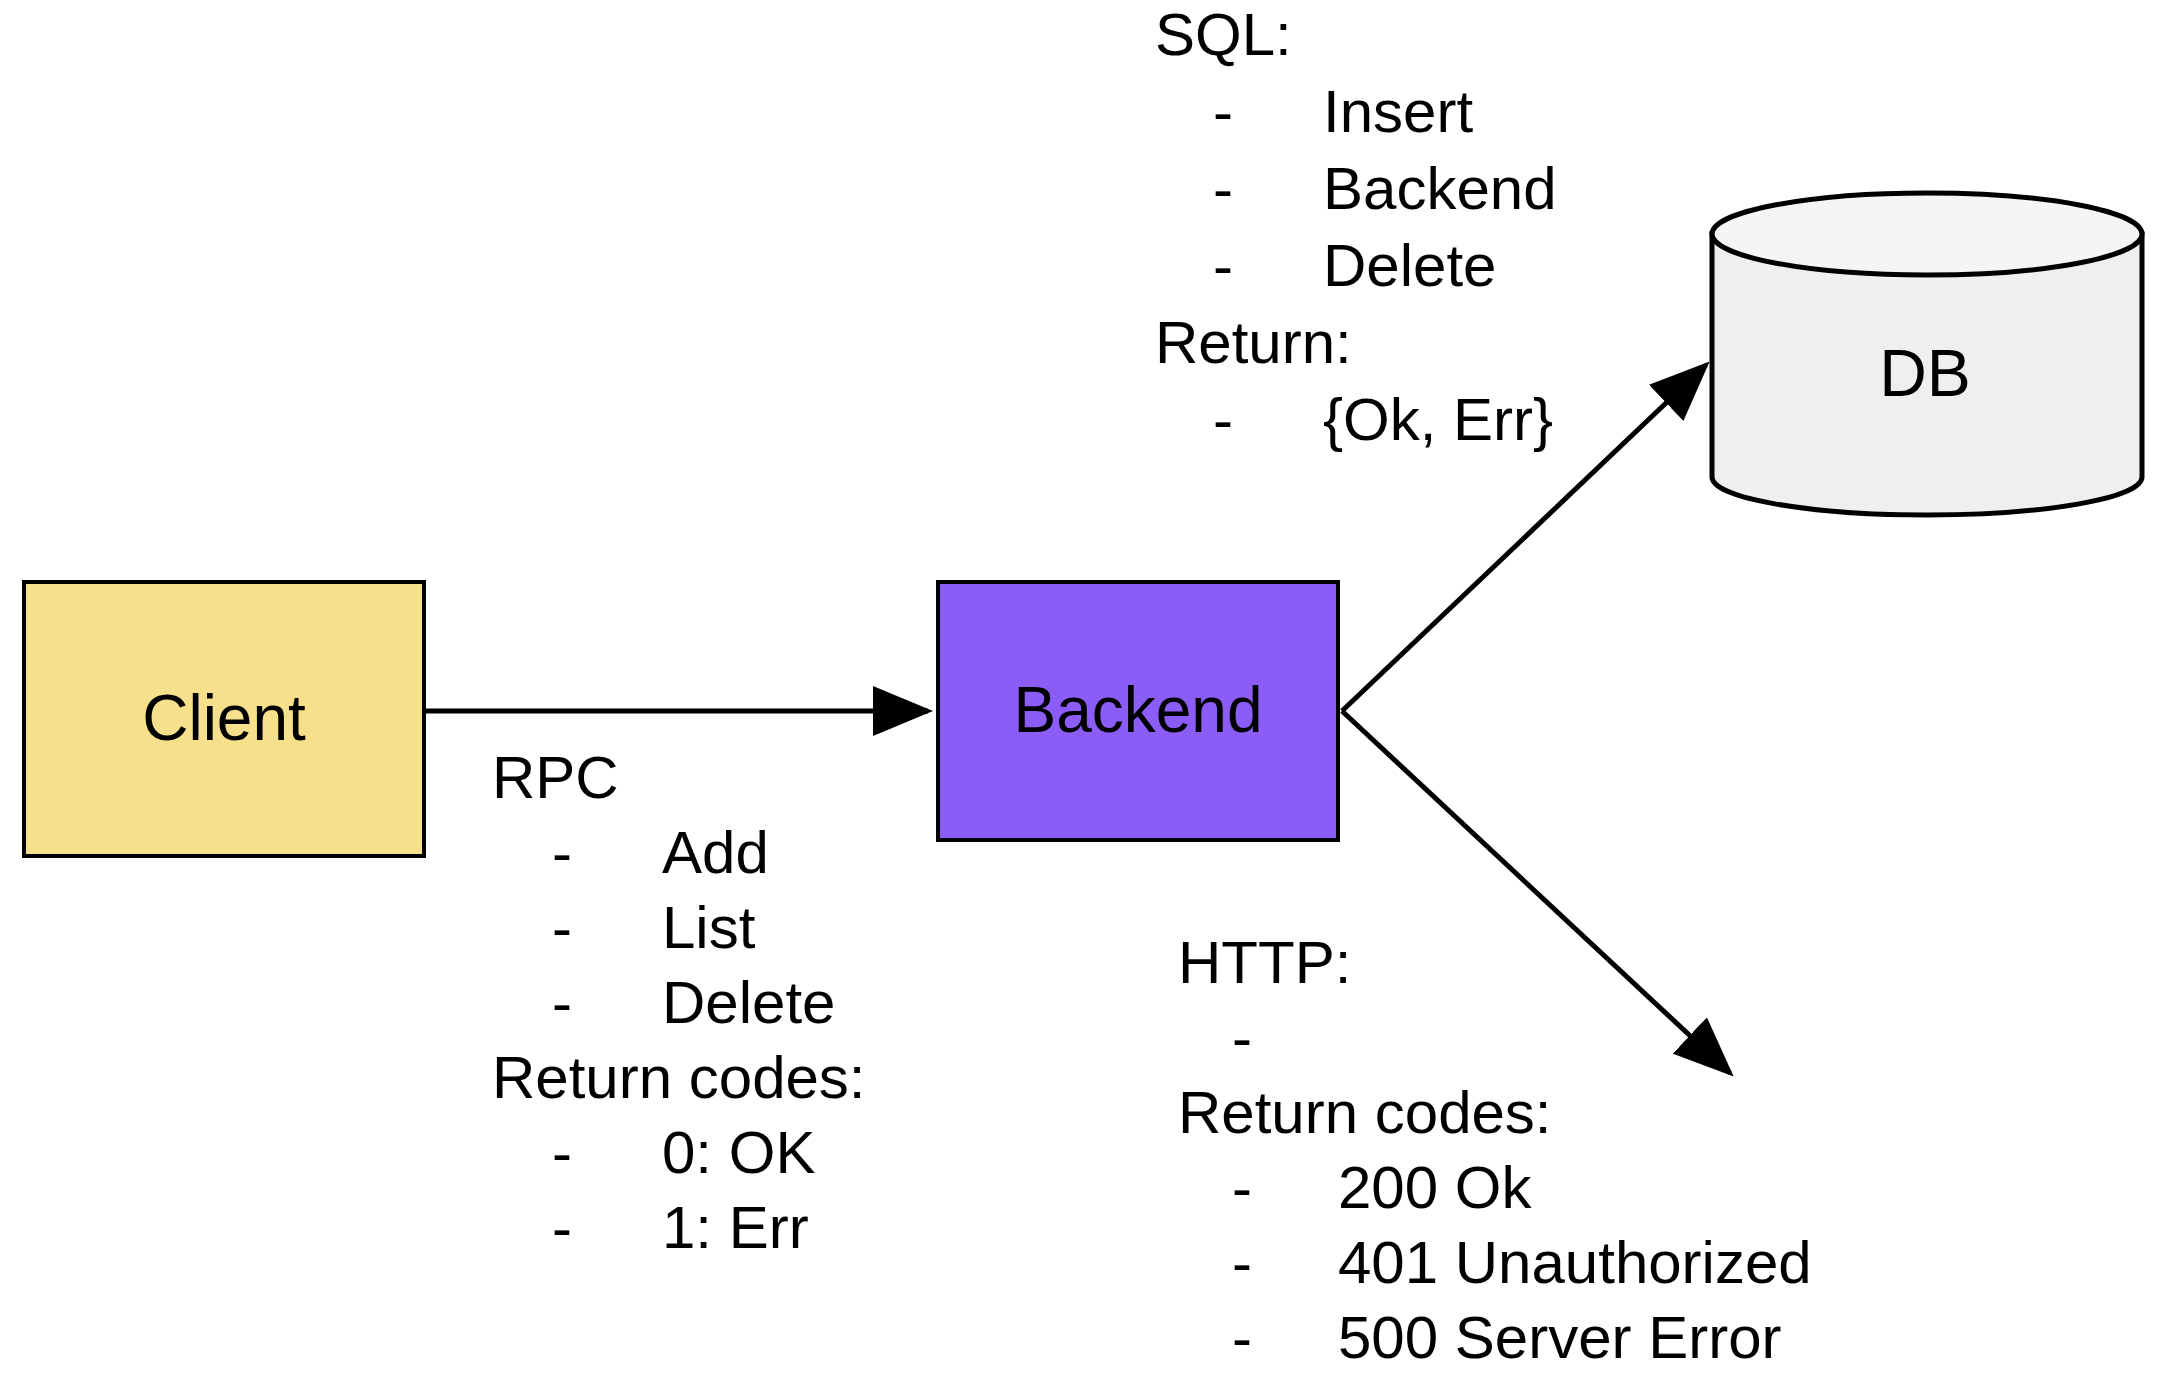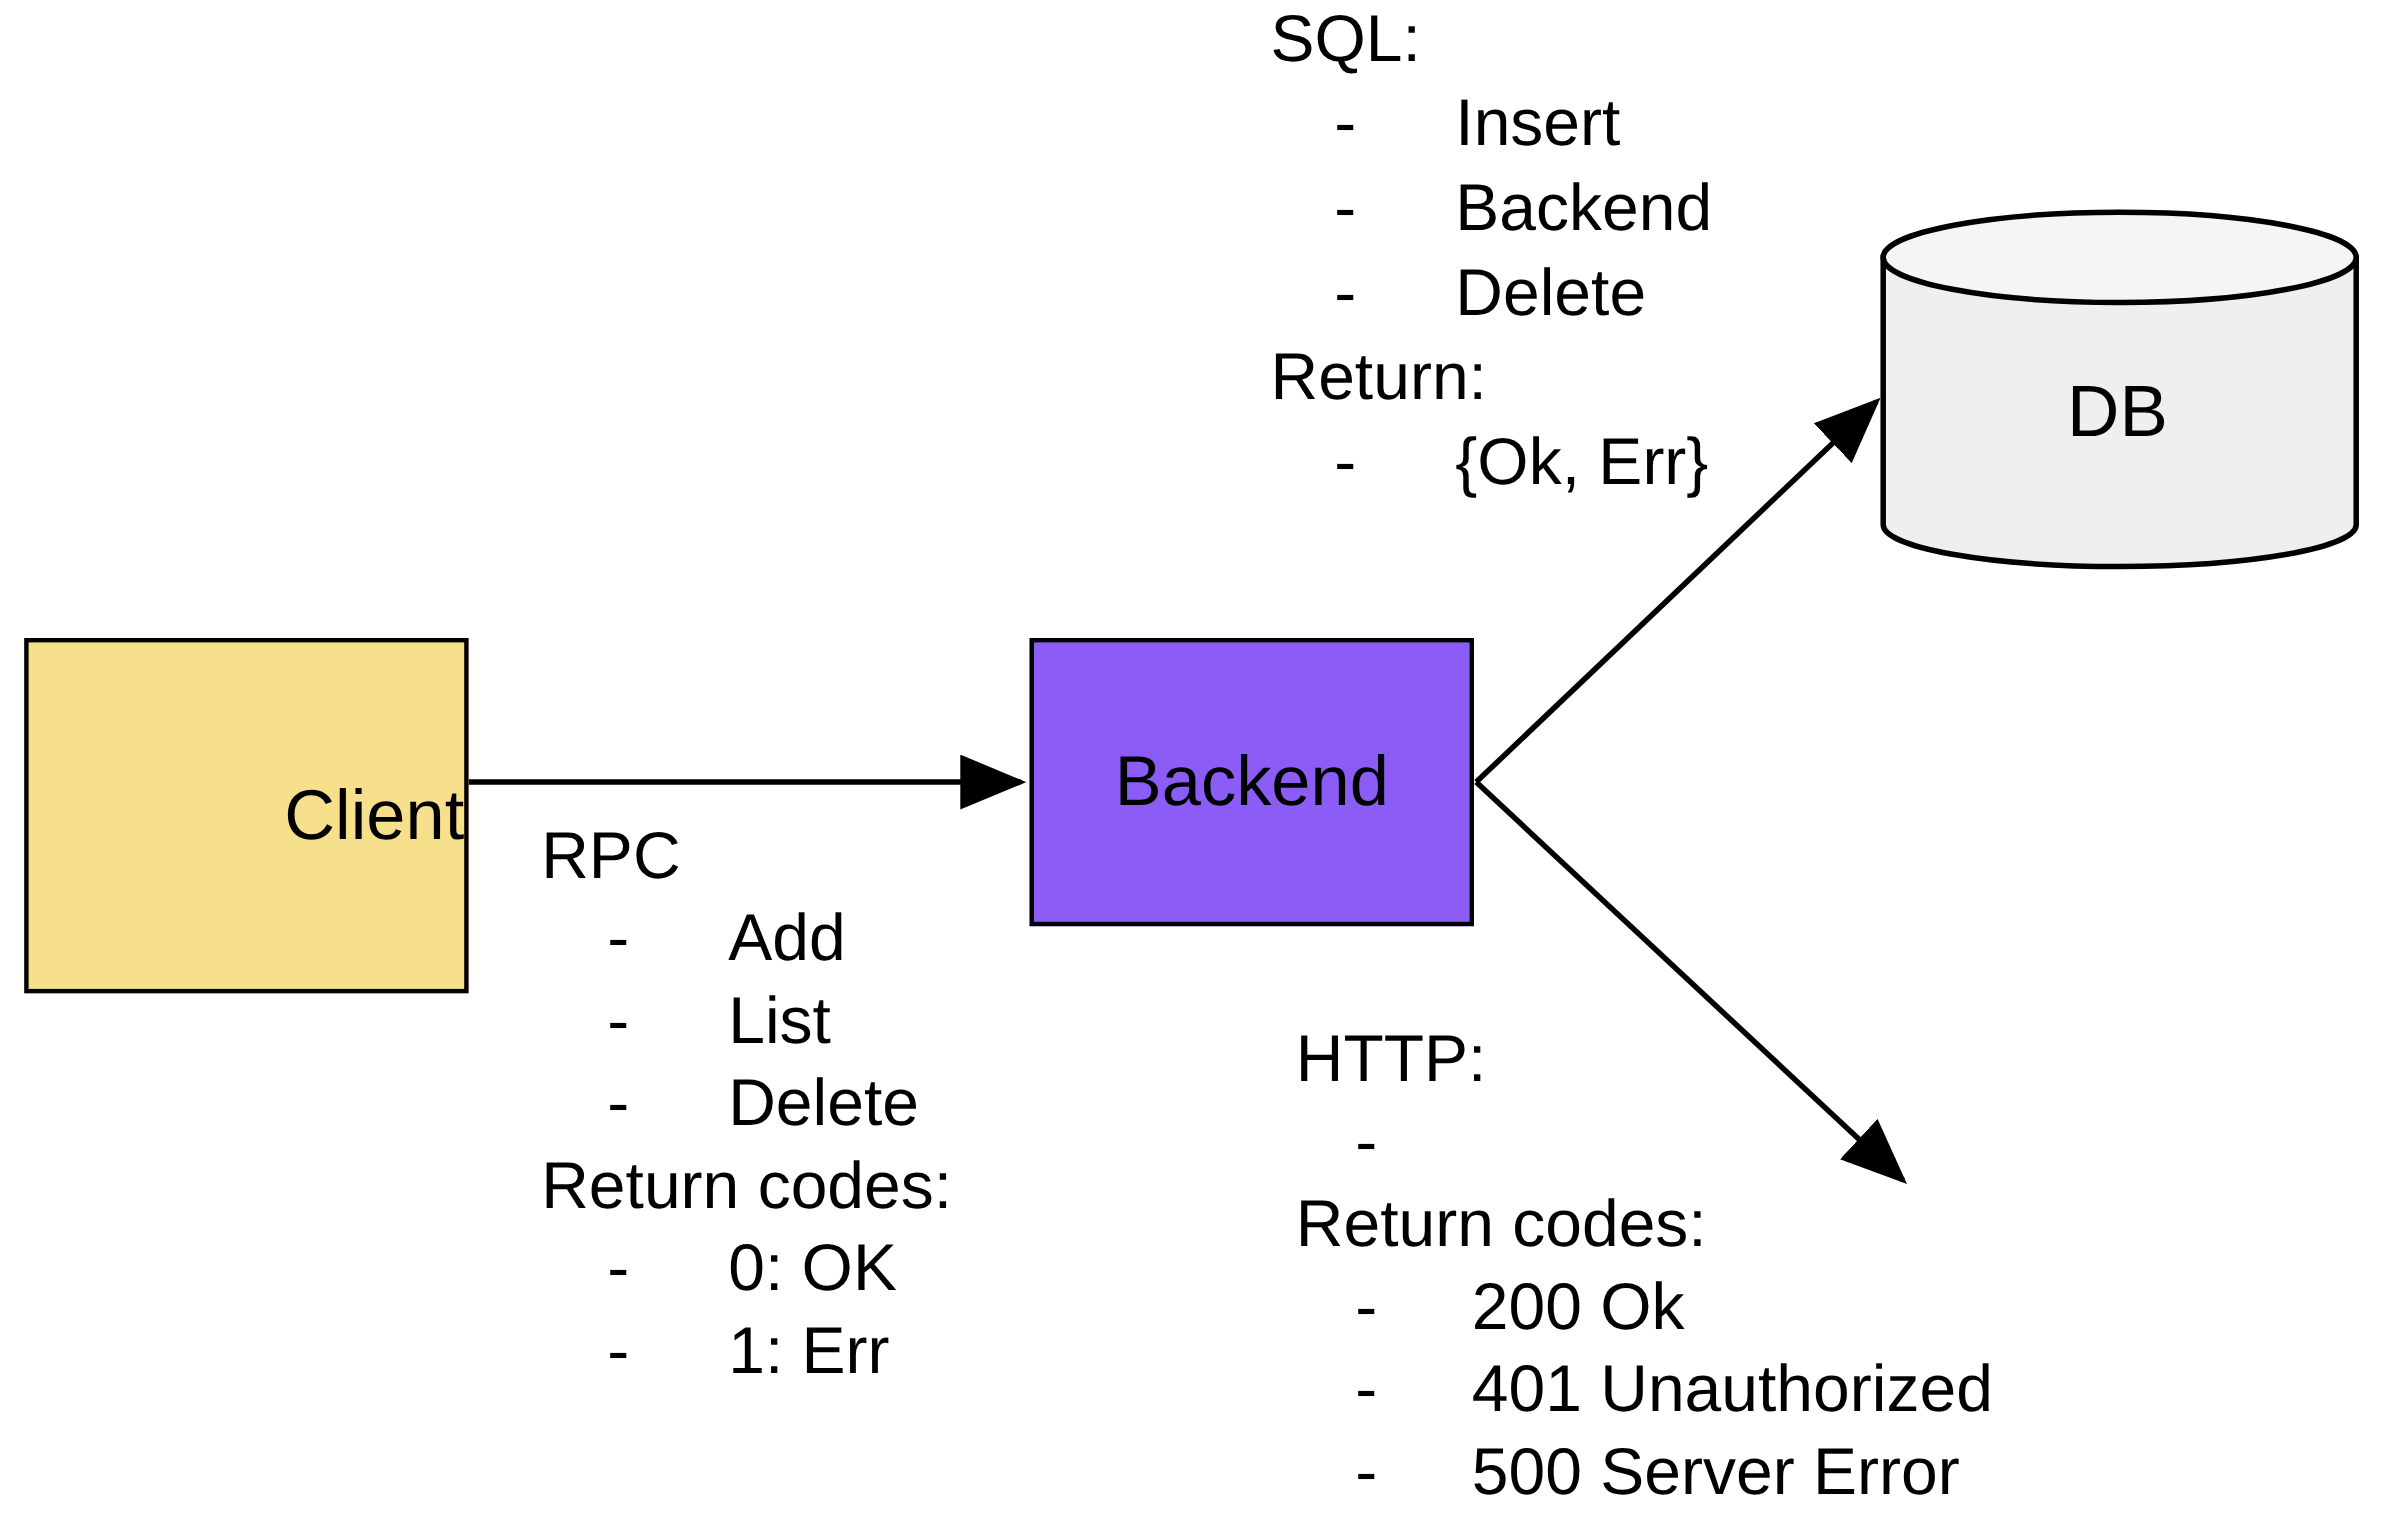--- a/index.html
+++ b/index.html
@@ -32,23 +32,22 @@
     display: flex;
     align-items: center;
     justify-content: center;
     text-align: center;
     line-height: 1.08;
     font-size: 64px;
     font-weight: 400;
   }
   #client-node {
     left: 22px;  top: 580px;
-    width: 404px; height: 323px;
+    width: 404px; height: 278px;
     background: #F7E08C;
-    justify-content: flex-end;
   }
   #backend-node {
     left: 936px; top: 580px;
     width: 404px; height: 262px;
     background: #8b5cf6;
   }
   #idp-node {
     left: 1736px; top: 940px;
     width: 400px; height: 258px;
     background: #EFEFEF;

